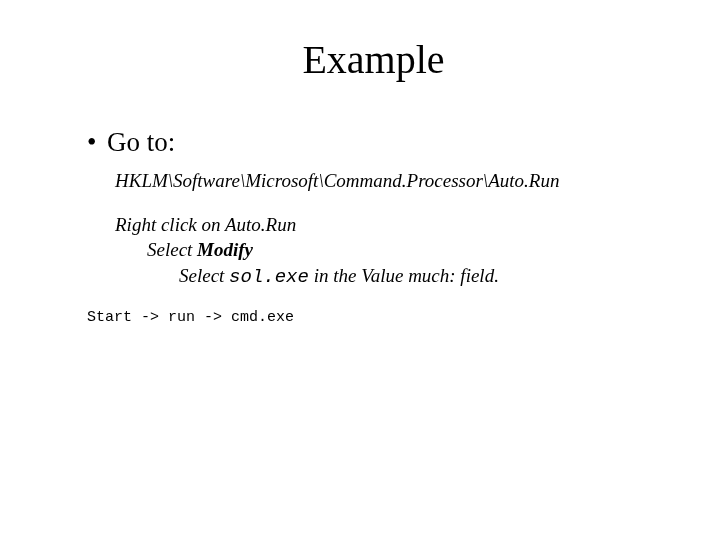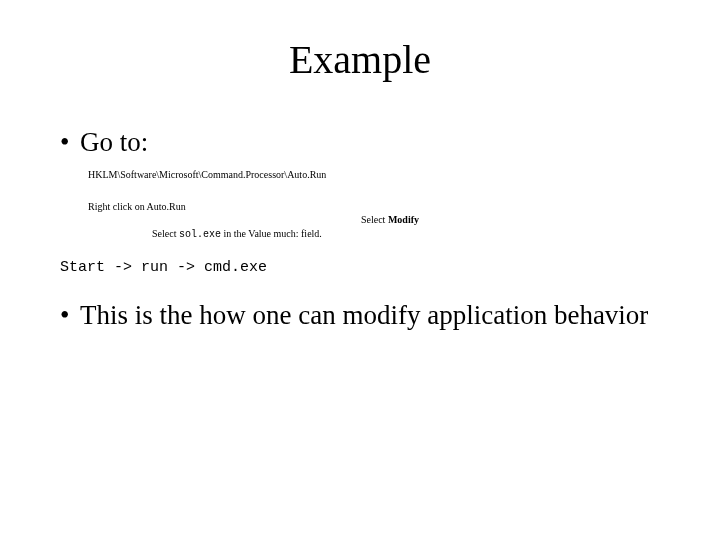--- a/index.html
+++ b/index.html
@@ -9,21 +9,21 @@
     height: 540px;
     background: #ffffff;
     font-family: "Times New Roman", Times, serif;
     color: #000000;
   }
   .slide {
     width: 720px;
     height: 540px;
     position: relative;
     box-sizing: border-box;
-    padding: 36px 50px 0 50px;
+    padding: 36px 50px 0 77px;
   }
   .title {
     font-size: 40px;
     text-align: center;
     margin: 0 0 42px 0;
     font-weight: normal;
   }
   ul.top {
     list-style: none;
     margin: 10px;
@@ -36,29 +36,30 @@
     position: relative;
     line-height: 1.3;
   }
   ul.top > li.bullet::before {
     content: "•";
     position: absolute;
     left: 0;
     top: 0;
   }
   .sub {
-    font-size: 10px;
+    font-size: 19px;
     margin-left: 28px;
     line-height: 1.35;
+    font-style: italic;
   }
   .path {
     margin-bottom: 18px;
   }
   .step1 { margin-left: 28px; }
-  .step2 { margin-left: 60px; text-align: center; }
+  .step2 { margin-left: 60px; }
   .step3 { margin-left: 92px; }
   .mono {
     font-family: "Courier New", Courier, monospace;
   }
   .bold { font-weight: bold; }
   .startline {
     font-size: 15px;
     margin: 18px 0 22px 0;
     font-family: Liberation Mono, monospace;
   }
@@ -81,19 +82,16 @@
     <div class="sub step1">Right click on Auto.Run</div>
     <div class="sub step2">
       <span>Select </span><span class="bold">Modify</span>
     </div>
     <div class="sub step3">
       <span>Select </span><span class="mono">sol.exe</span><span> in the Value much: field.</span>
     </div>
 
     <div class="startline">Start -&gt; run  -&gt; cmd.exe</div>
 
-    <li class="bullet">
-      <span>This is the how one can modify application behavior</span>
-    </li>
 
   </ul>
 
 </div>
 
 </body></html>

